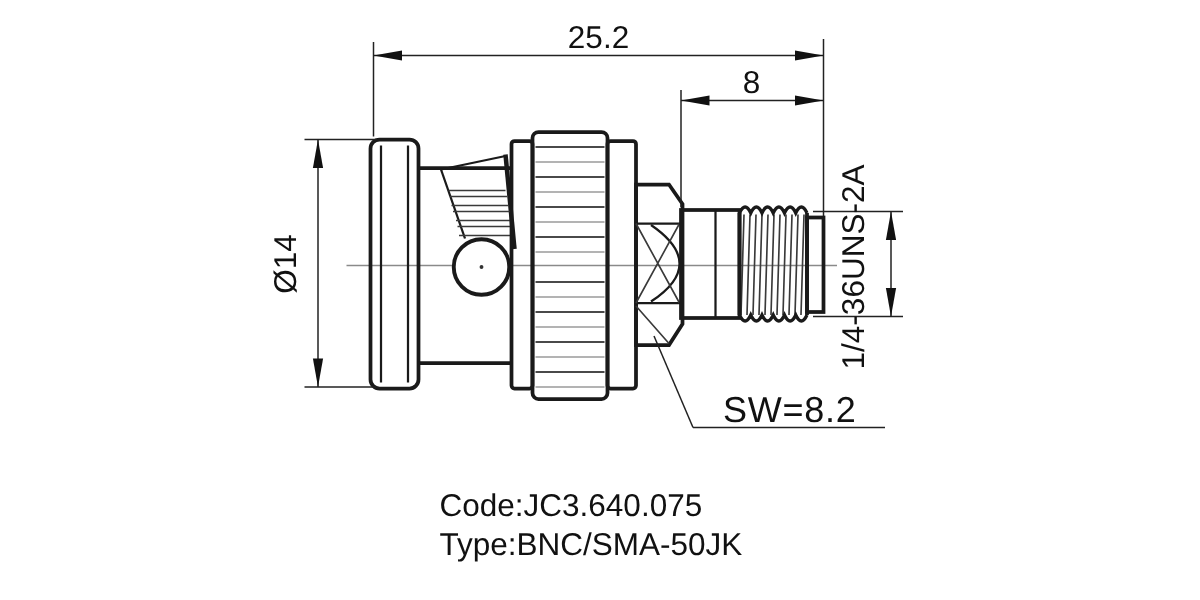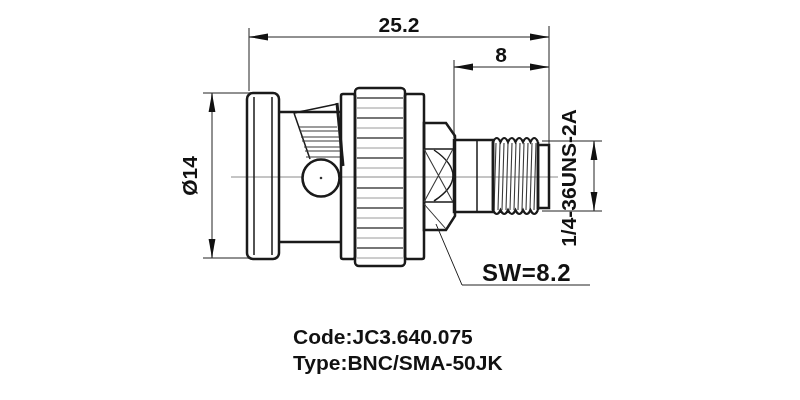--- a/index.html
+++ b/index.html
@@ -1,18 +1,18 @@
 <!DOCTYPE html>
 <html><head>
 <meta charset="utf-8">
 <style>
   html,body{margin:0;padding:0;background:#fff;}
   .stage{
     width:800px;height:400px;position:relative;background:#ffffff;
-    font-family:"Liberation Sans", sans-serif;overflow:hidden;font-weight:bold;
+    font-family:"Liberation Sans", sans-serif;overflow:hidden;
   }
   svg{display:block;}
   text{fill:#111111;font-family:"Liberation Sans",sans-serif;}
   .dim-text{font-size:21px;}
   .sw-text{font-size:24px;letter-spacing:0.5px;}
   .note-text{font-size:21px;}
   .outline{stroke:#1a1a1a;stroke-width:2.5;fill:none;}
   .outline-thin{stroke:#1a1a1a;stroke-width:1.5;fill:none;}
   .dimline{stroke:#222222;stroke-width:1;fill:none;}
   .arrow{fill:#111111;stroke:none;}

